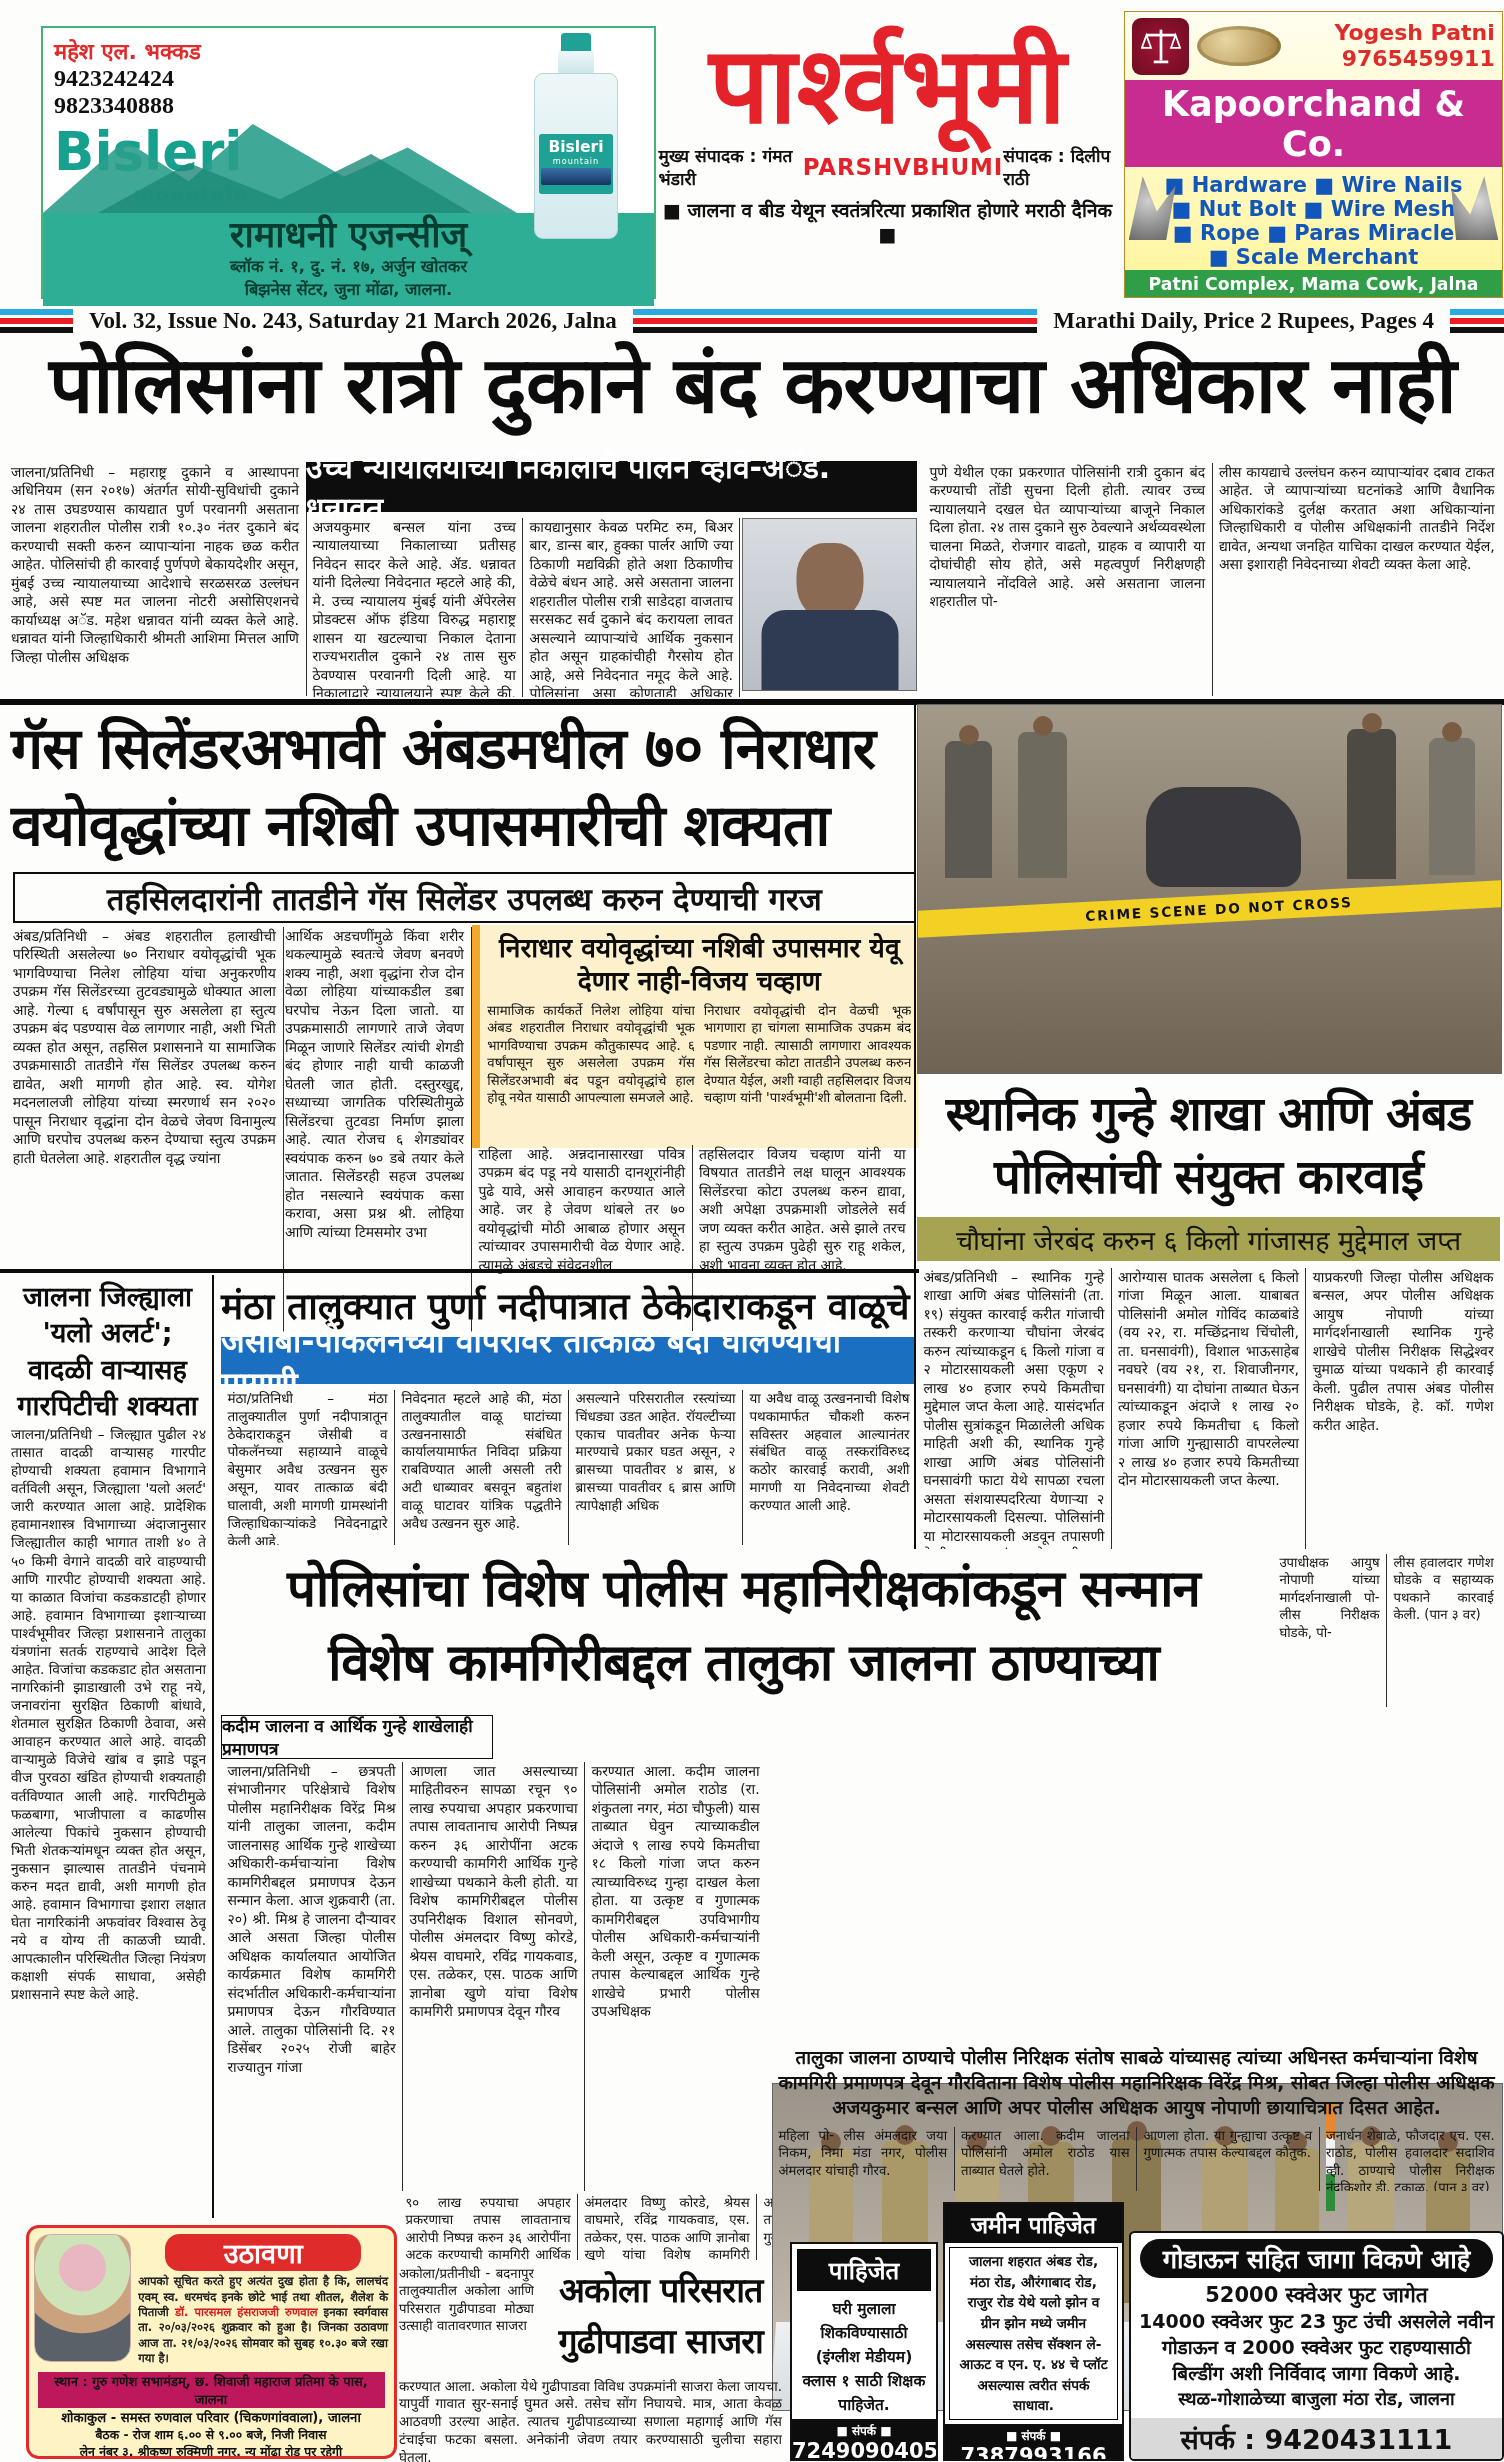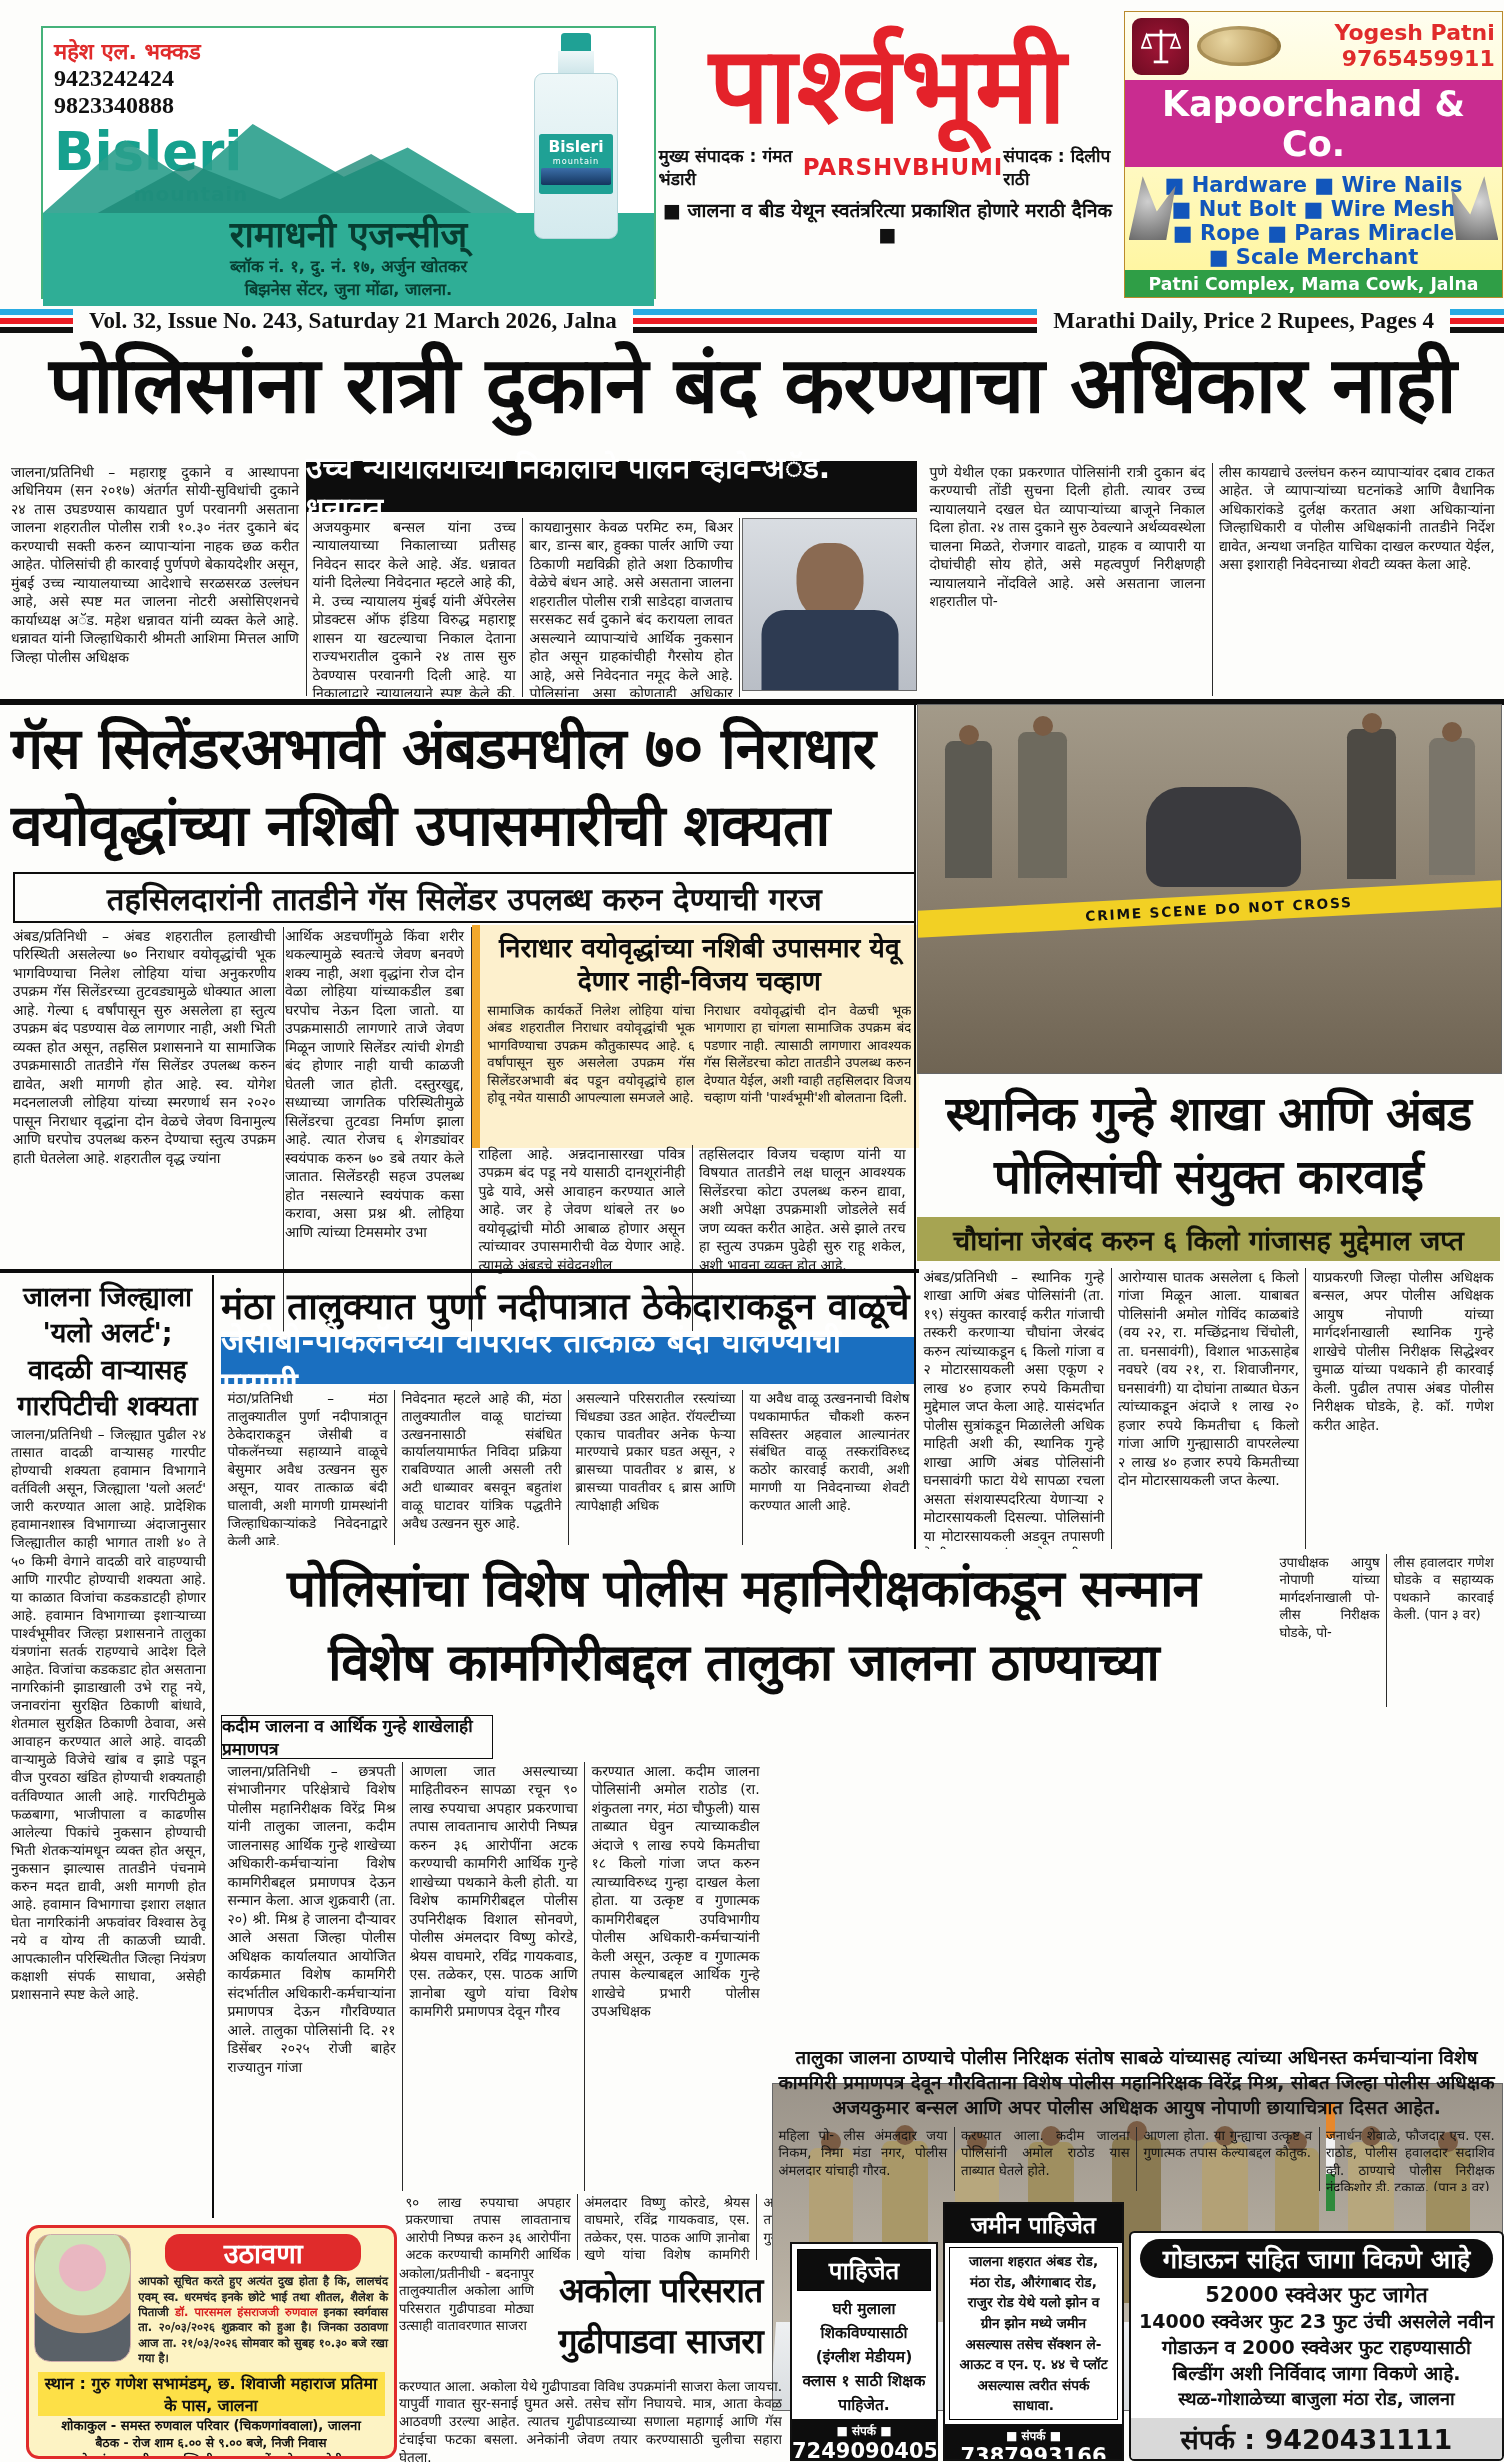--- a/index.html
+++ b/index.html
@@ -21,21 +21,21 @@
   .masthead-title{color:#e4222a;font-weight:800;line-height:1.0;text-align:center;}
   .kap{border:1.8px solid #b98a2c;background:linear-gradient(180deg,#fffef0,#fff59a);display:flex;flex-direction:column;overflow:hidden;}
   .kap-band{background:#c92c90;color:#fff;text-align:center;font-weight:800;}
   .kap-green{background:#2f9e46;color:#fff;text-align:center;font-weight:700;}
   .kap-items{color:#1256bb;font-weight:800;text-align:center;}
   .stripes{display:flex;flex-direction:column;justify-content:center;gap:2.7px;}
   .stripes i{display:block;height:6.4px;}
   .s-c{background:#29abe2;} .s-r{background:#ec1c24;} .s-k{background:#111;}
   .black-bar{background:#0d0d0d;color:#fff;display:flex;align-items:center;justify-content:center;font-weight:800;}
   .box-head{border:2.7px solid #0d0d0d;display:flex;align-items:center;justify-content:center;font-weight:800;}
-  .olive-bar{background:#a6a452;color:#14140a;display:flex;align-items:center;justify-content:center;font-weight:700;}
+  .olive-bar{background:#a6a452;color:#14140a;display:flex;align-items:center;justify-content:center;font-weight:400;}
   .blue-bar{background:#1a6fc0;color:#fff;display:flex;align-items:center;justify-content:center;font-weight:800;}
   .ybox{background:#fdf0cd;border-left:8.2px solid #f2a82c;padding:5.5px 7.3px;overflow:hidden;}
   .ph{position:relative;overflow:hidden;border:1.4px solid #666;}
   .tape{position:absolute;background:#f2d024;color:#111;font-weight:800;white-space:nowrap;display:flex;align-items:center;justify-content:center;letter-spacing:1.8px;}
   .fig{position:absolute;border-radius:8.2px 8.2px 0 0;}
   .fig .hd{position:absolute;left:50%;transform:translateX(-50%);top:-16.4px;width:20px;height:20px;border-radius:50%;background:#7a5c44;}
   .ad-frame{border:2.7px solid #111;background:#fff;overflow:hidden;}
   .ad-title-bar{background:#0d0d0d;color:#fff;font-weight:800;text-align:center;}
   .contact-bar{background:#0d0d0d;color:#fff;text-align:center;font-weight:800;}
   .uth{border:3.6px solid #e02b2b;border-radius:12.8px;background:#fdf3c4;overflow:hidden;}
@@ -307,21 +307,21 @@
     <div style="display:flex;padding:5.5px;gap:7.3px;">
       <div style="flex:0 0 95px;">
         <div style="width:95px;height:126px;border-radius:16.4px;background:radial-gradient(circle at 50% 26%,#e9b7c1 0 22%,#cfe3b8 23% 45%,#caa27e 46% 62%,#5a6168 63% 100%);border:1.8px solid #caa;overflow:hidden;"></div>
       </div>
       <div style="flex:1;">
         <div class="uth-pill" style="font-size:27px;margin:0 27px 3.6px;">उठावणा</div>
         <div class="jt" style="font-size:11.5px;line-height:1.34;font-weight:600;color:#222;"><span>आपको सूचित करते हुए अत्यंत दुख होता है कि, लालचंद एवम् स्व. धरमचंद इनके छोटे भाई तथा शीतल, शैलेश के पिताजी </span><span style="color:#d81f1f;font-weight:800;">डॉ. पारसमल हंसराजजी रुणवाल</span><span> इनका स्वर्गवास ता. २०/०३/२०२६ शुक्रवार को हुआ है। जिनका उठावणा आज ता. २१/०३/२०२६ सोमवार को सुबह १०.३० बजे रखा गया है।</span></div>
       </div>
     </div>
     <div style="padding:0 9px;">
-      <div style="background:#fde047;font-size:16px;font-weight:800;text-align:center;">स्थान : गुरु गणेश सभामंडम्, छ. शिवाजी महाराज प्रतिमा के पास, जालना</div>
+      <div style="background:#be185d;font-size:13px;font-weight:800;text-align:center;">स्थान : गुरु गणेश सभामंडम्, छ. शिवाजी महाराज प्रतिमा के पास, जालना</div>
       <div class="center" style="font-size:13.2px;font-weight:800;">शोकाकुल - समस्त रुणवाल परिवार (चिकणगांववाला), जालना</div>
       <div class="center" style="font-size:12.3px;font-weight:800;">बैठक - रोज शाम ६.०० से ९.०० बजे, निजी निवास</div>
       <div class="center" style="font-size:12.3px;font-weight:800;">लेन नंबर ३, श्रीकृष्ण रुक्मिणी नगर, न्यु मोंढा रोड पर रहेगी</div>
     </div>
   </div>
 
   <div class="abs" style="left:399px;top:2265px;width:383px;height:192px;">
     <div style="display:flex;gap:5.5px;">
       <div class="col-text" style="flex:0 0 135px;font-size:13.2px;height:109px;">अकोला/प्रतीनीधी - बदनापुर तालुक्यातील अकोला आणि परिसरात गुढीपाडवा मोठ्या उत्साही वातावरणात साजरा</div>
       <div class="dev-head center" style="flex:1;font-size:34px;line-height:1.5;">

